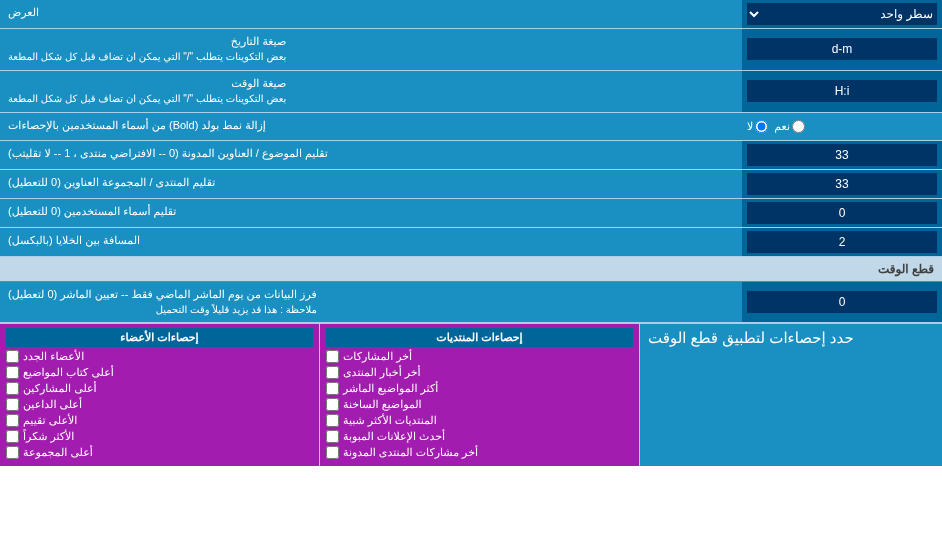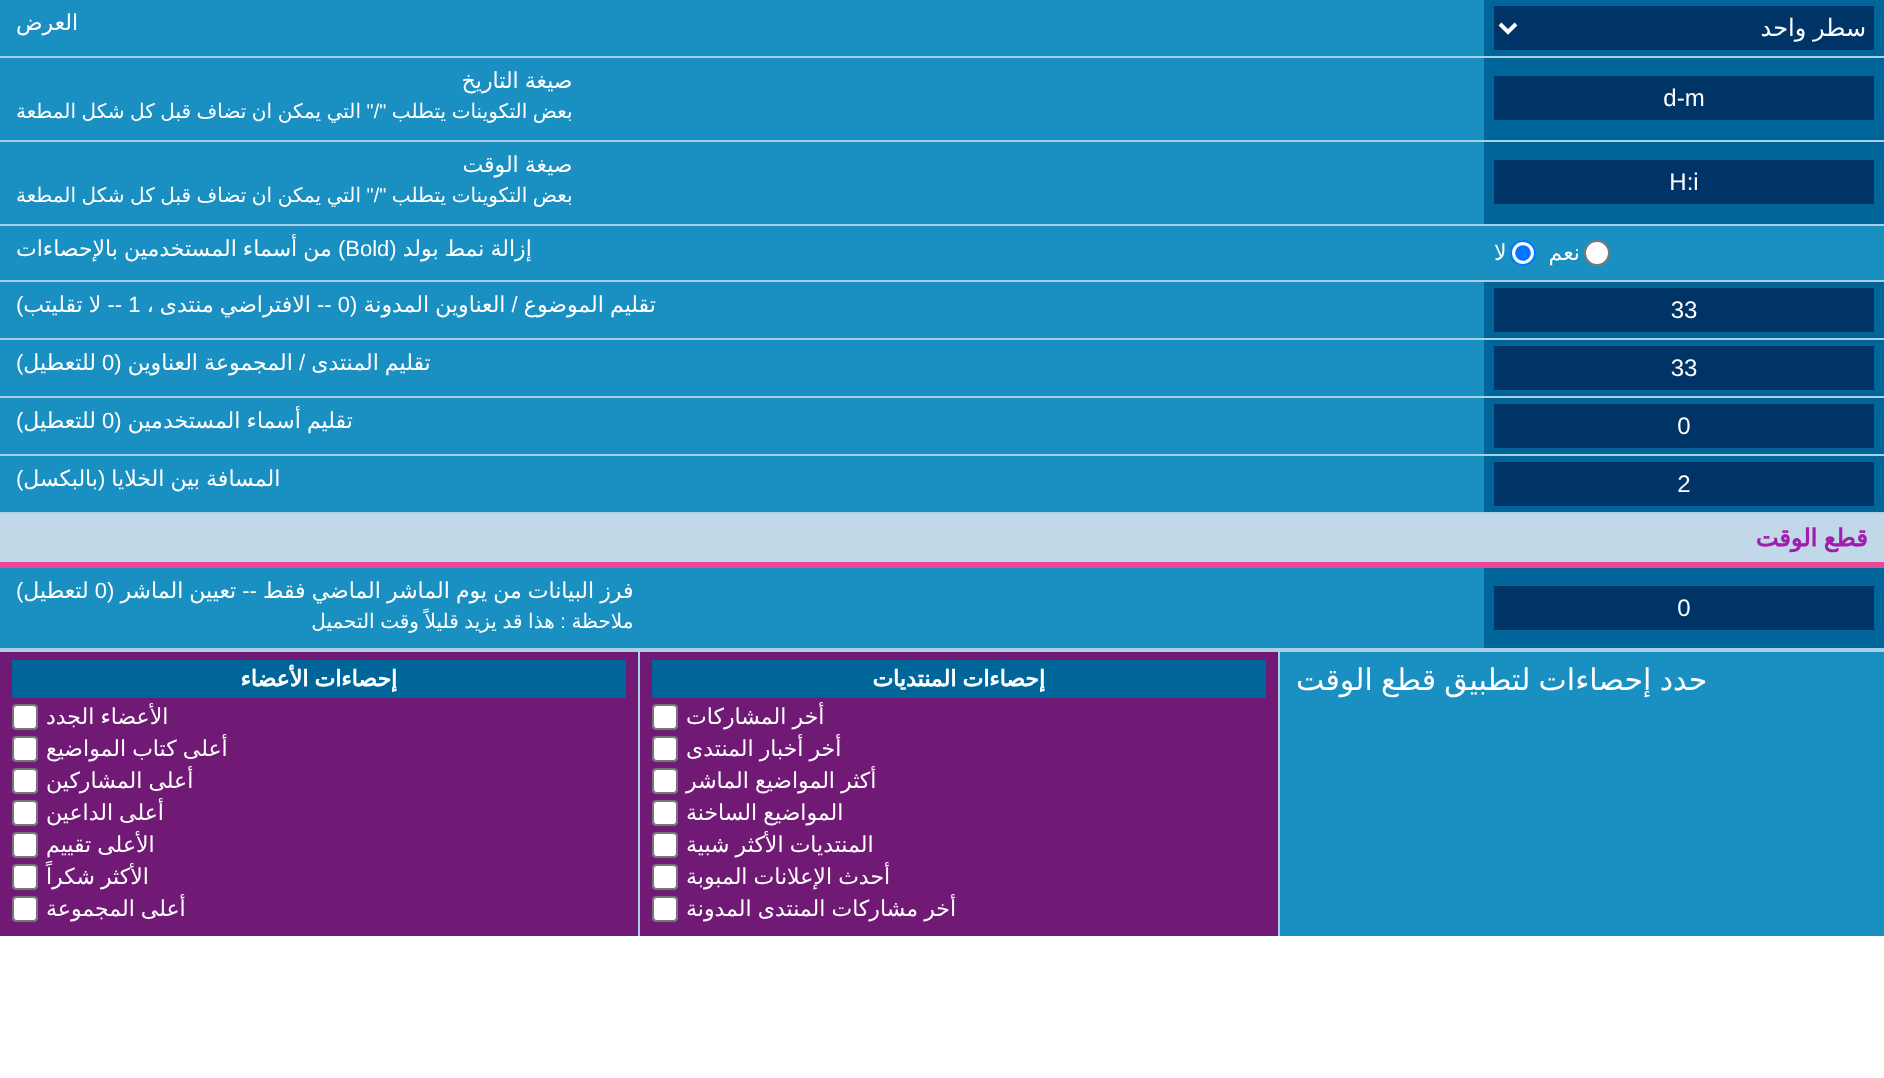--- a/index.html
+++ b/index.html
@@ -48,25 +48,25 @@
     .row-input select {
       background: #003366;
       border: none;
       color: #fff;
       font-size: 12px;
       width: 100%;
       height: 22px;
     }
     .section-header {
       background: #c0d8e8;
-      color: #a21caf;
+      color: #404040;
       font-weight: bold;
       padding: 5px 8px;
       text-align: right;
-      border-bottom: 3px solid #ec4899;
+      border-bottom: 1px solid #ec4899;
       font-size: 12px;
     }
     .radio-group {
       display: flex;
       align-items: center;
       gap: 6px;
     }
     .radio-group label {
       color: #fff;
       font-size: 11px;
@@ -89,21 +89,21 @@
       display: flex;
       align-items: flex-start;
       justify-content: flex-end;
     }
     .stats-columns {
       display: flex;
       width: 640px;
     }
     .stats-col {
       flex: 1;
-      background: #701a75;
+      background: #a21caf;
       border-right: 1px solid #aad0e8;
       padding: 4px 6px;
     }
     .stats-col-header {
       background: #006699;
       color: #fff;
       font-weight: bold;
       font-size: 11px;
       padding: 3px 6px;
       margin-bottom: 3px;

